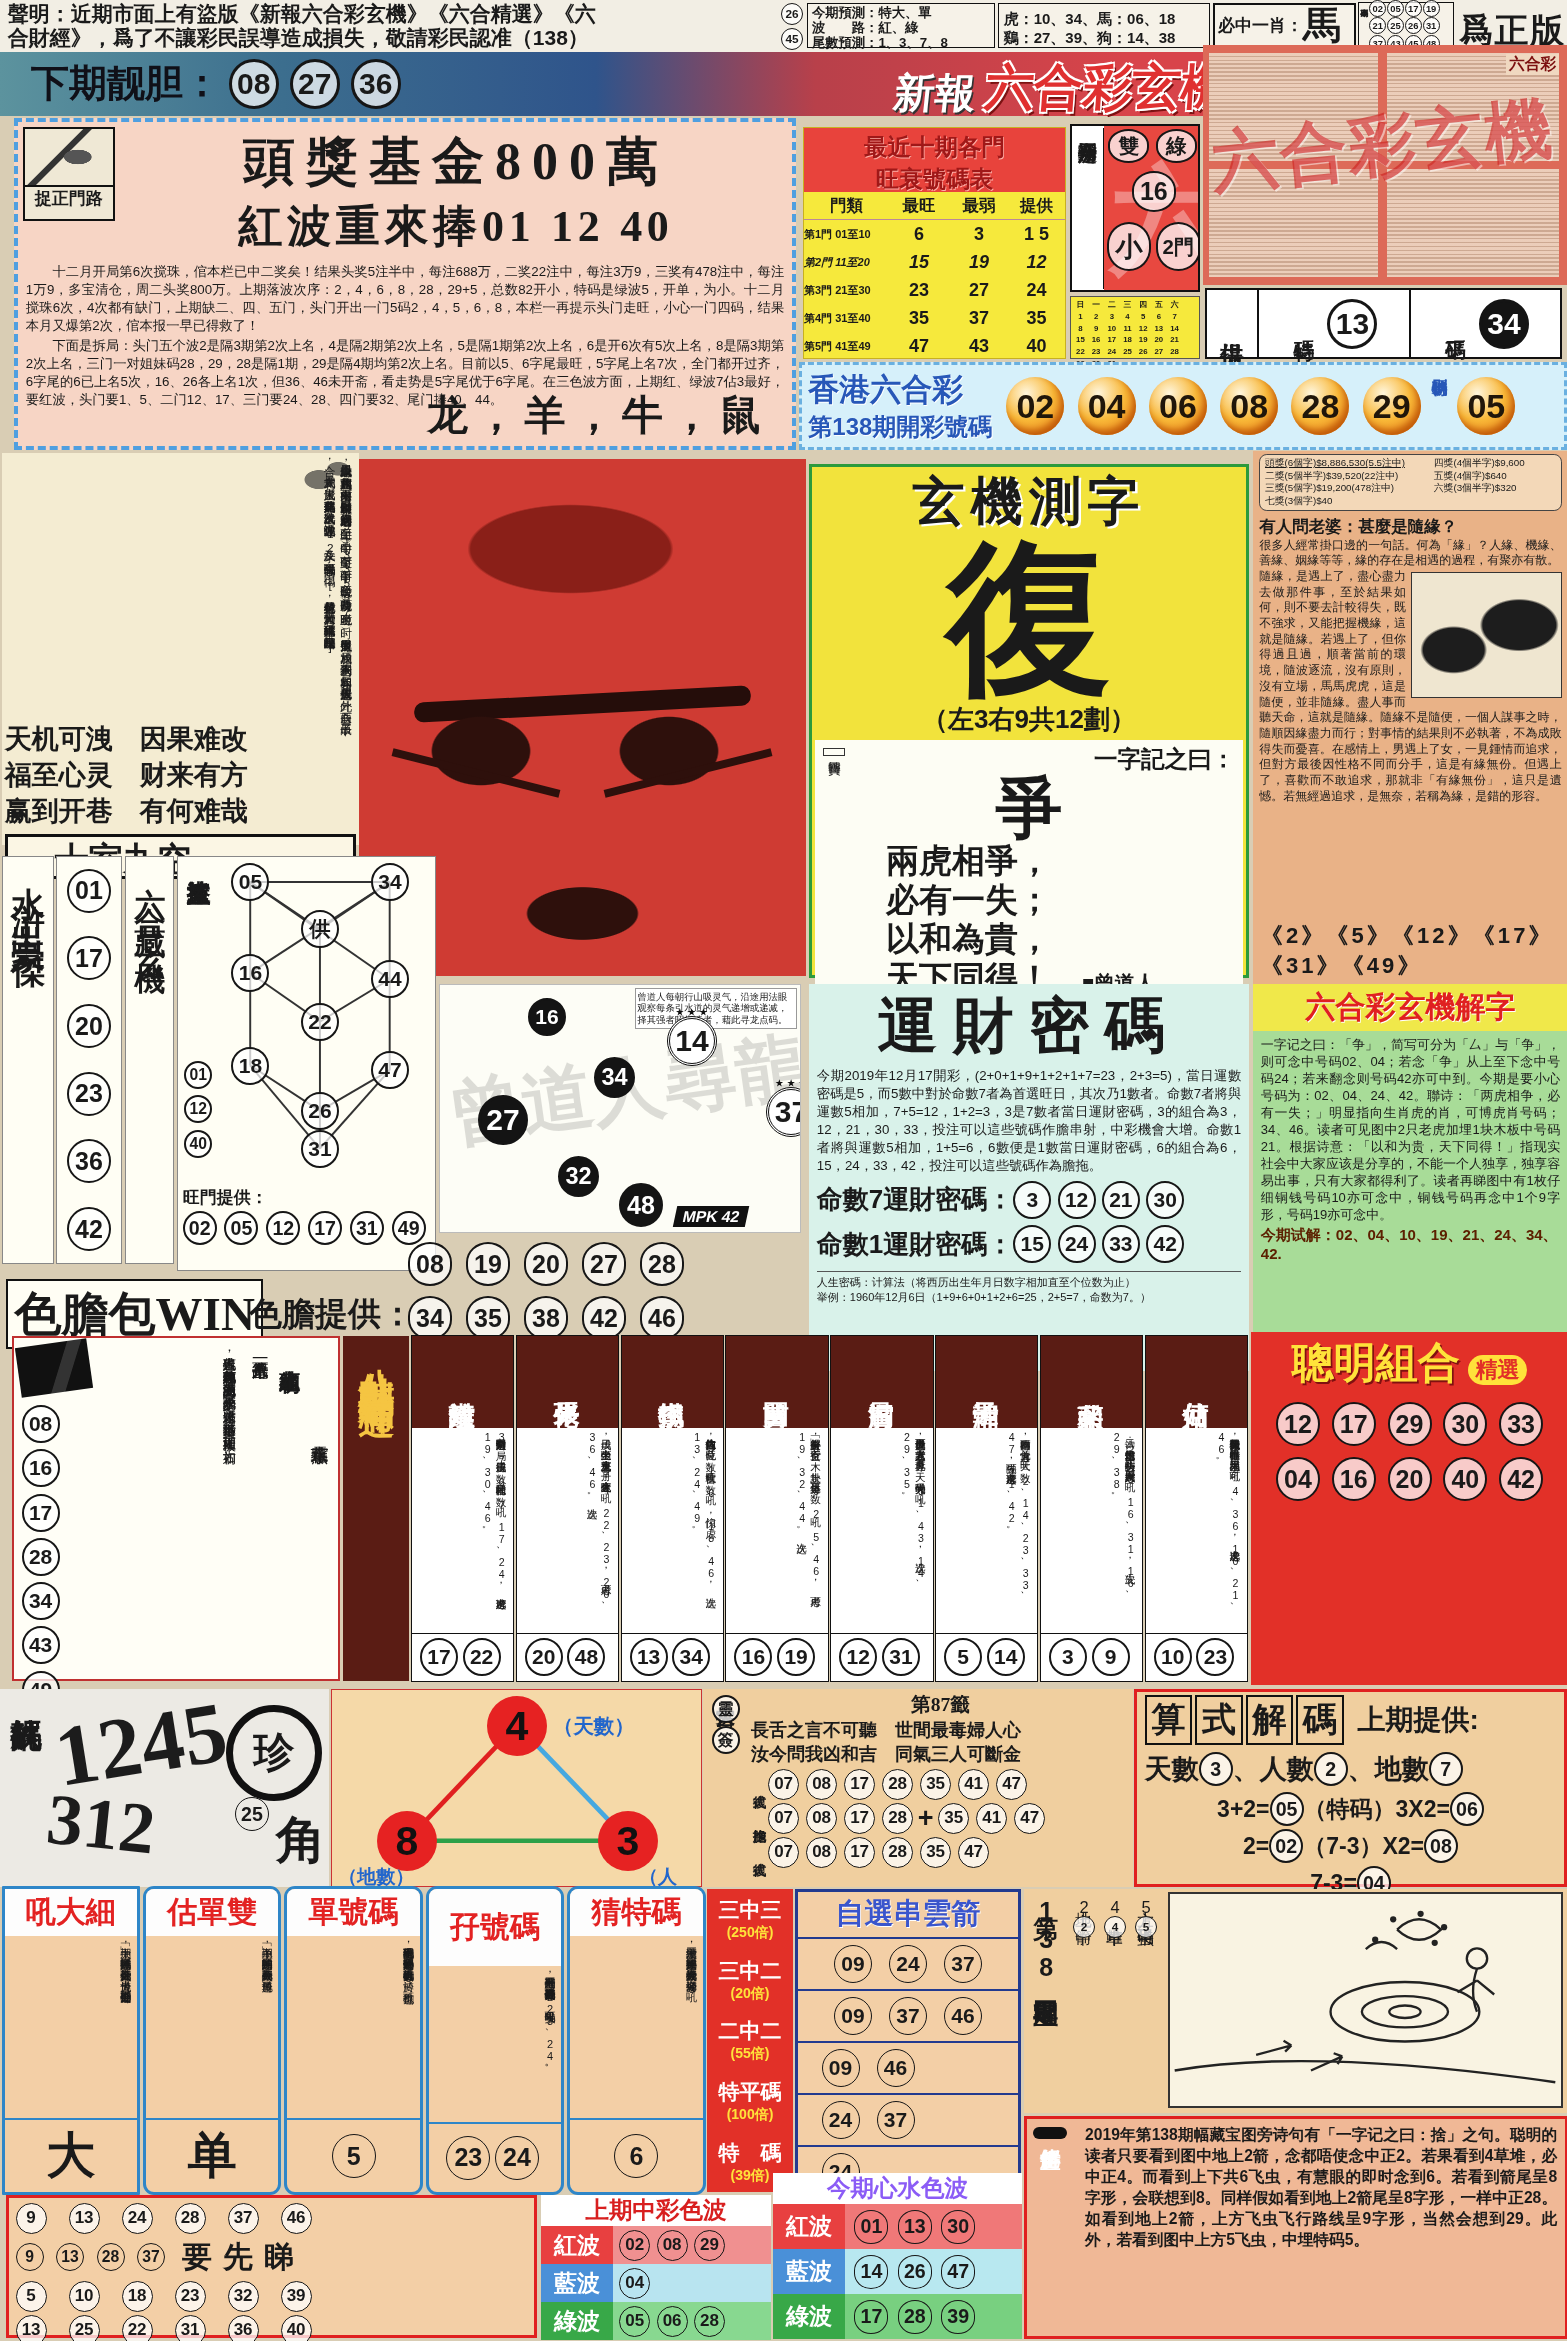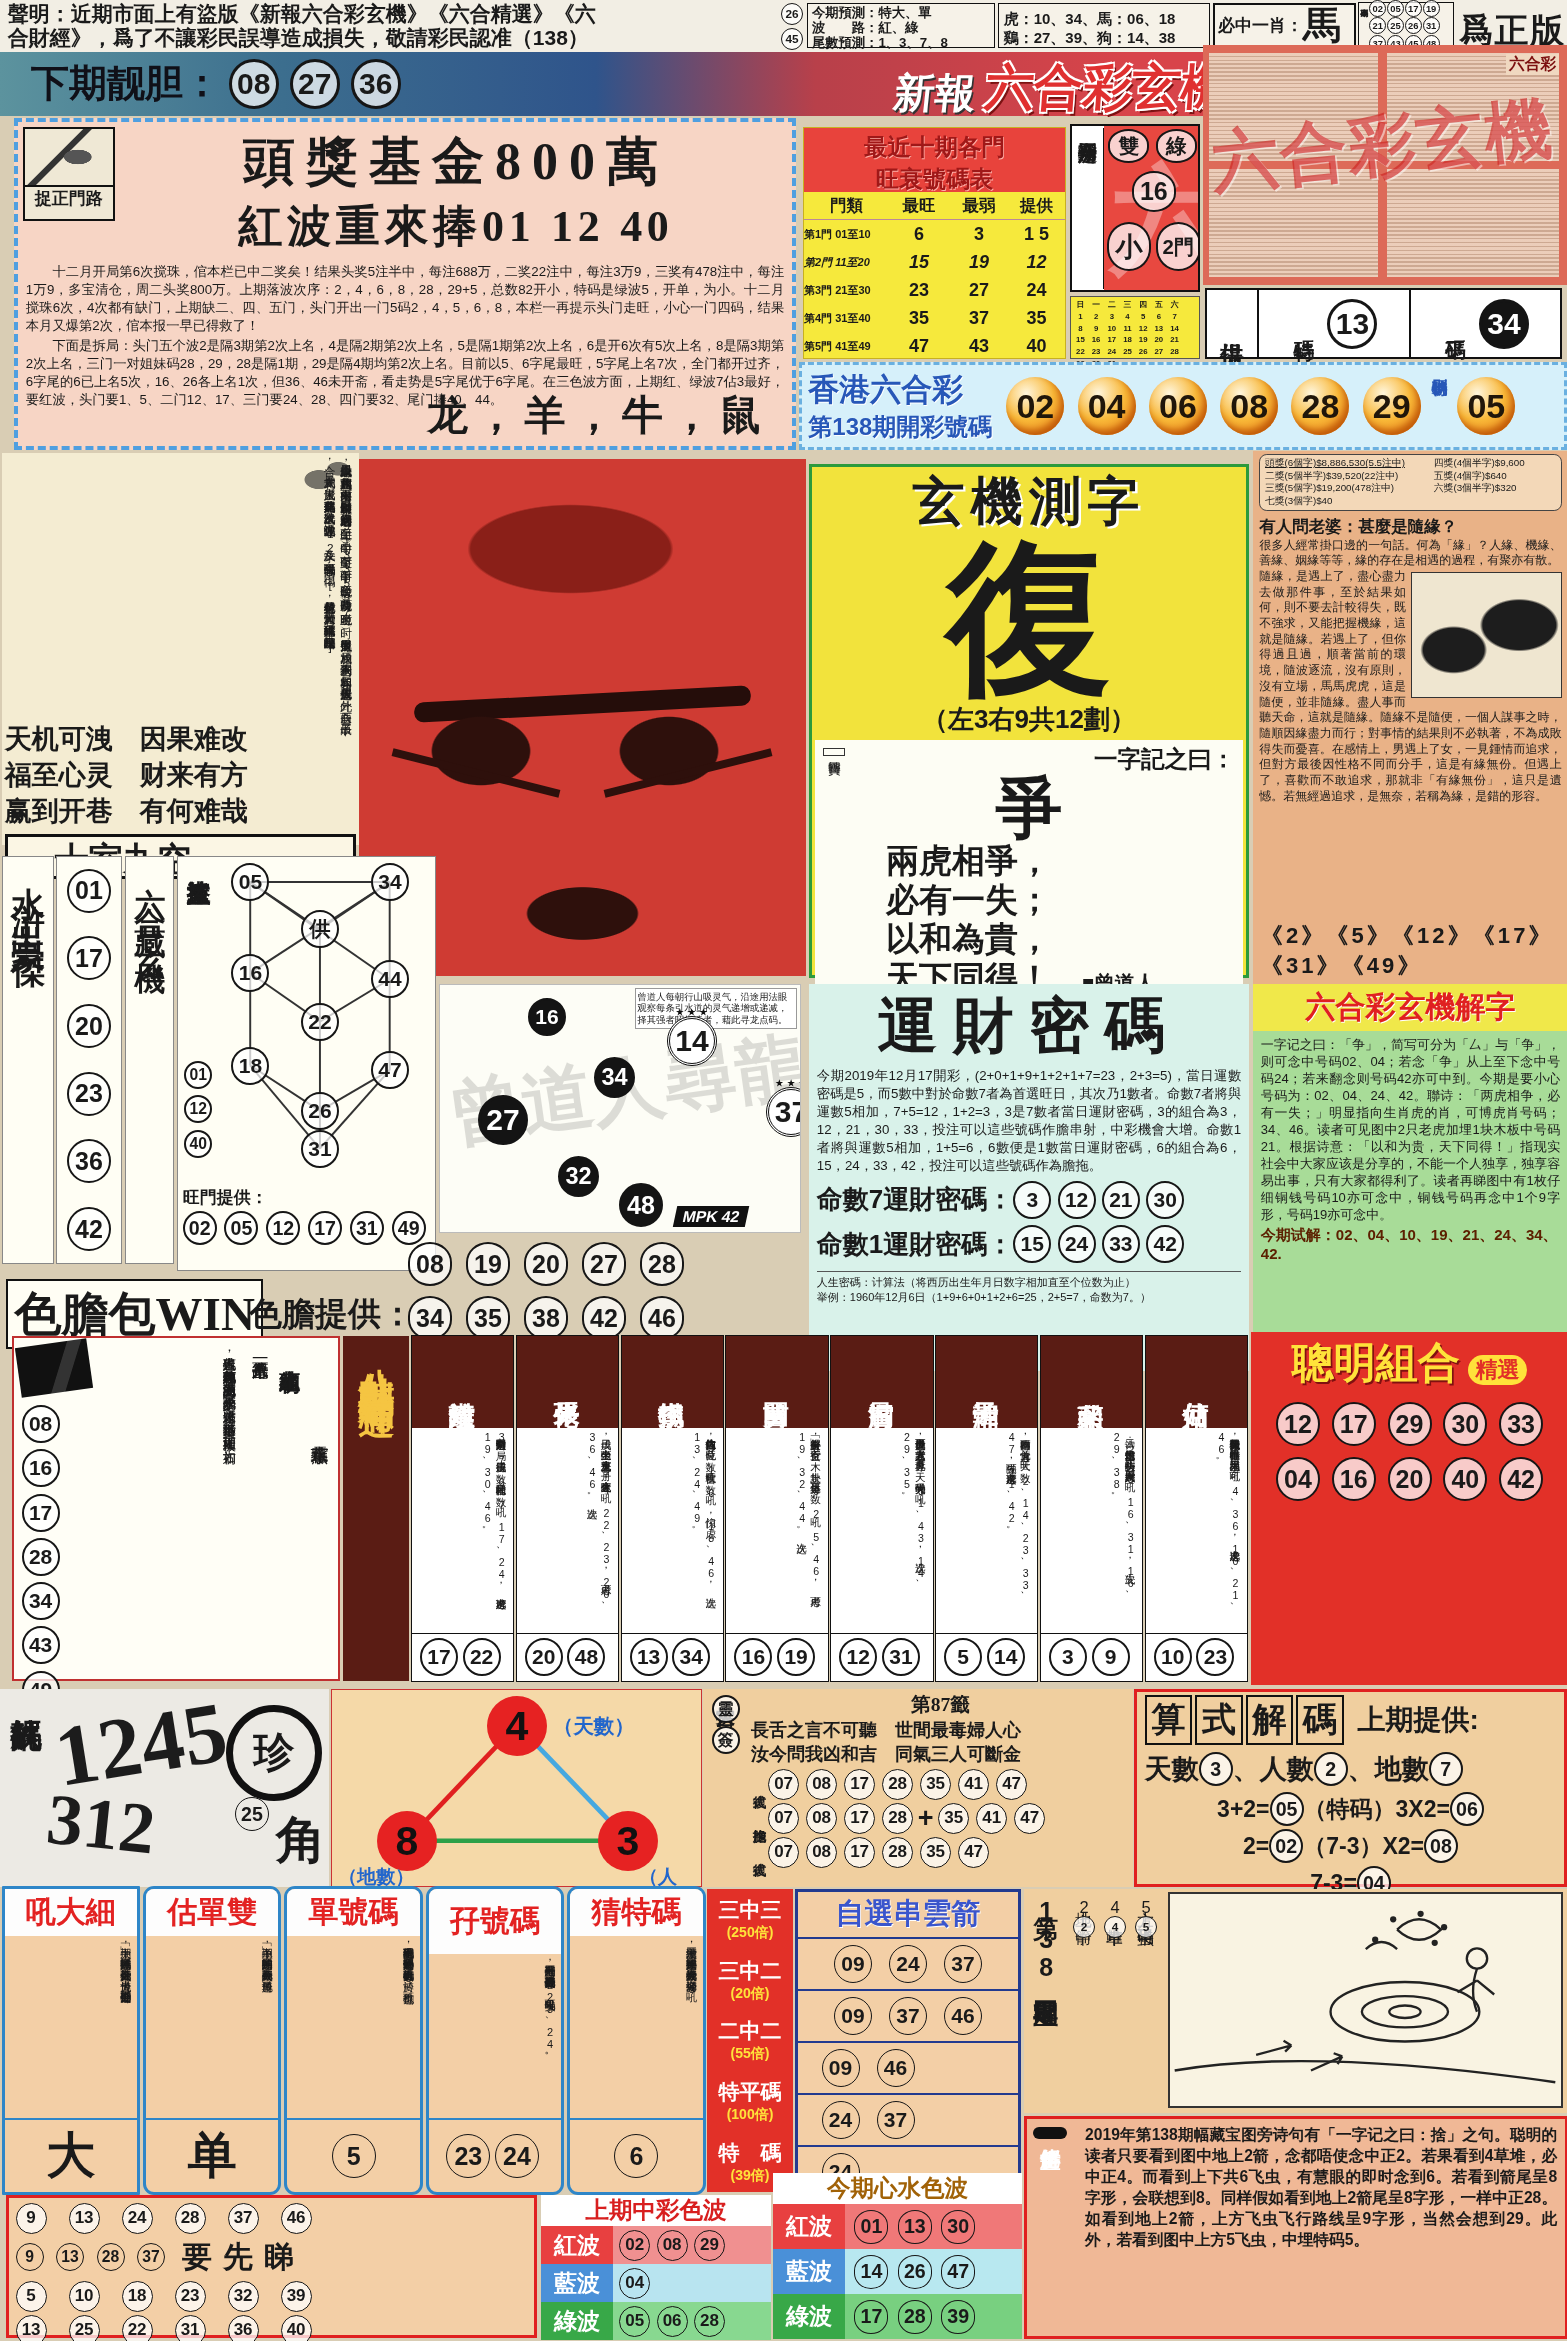--- a/index.html
+++ b/index.html
@@ -668,21 +668,21 @@
       </div>
     </div>
     <div style="width:138px;height:100%;border:3.1px solid #2e86c8;border-radius:11px;background:#f3cfa6;margin-right:3.1px;overflow:hidden;display:flex;flex-direction:column;">
       <div class="b" style="font-size:30px;color:#e32222;text-align:center;background:#fdfdfd;padding:3.1px 0;">單號碼</div>
       <div class="vt" style="font-size:11px;line-height:15px;height:161px;margin:3.1px auto 0;width:124px;">上期有翻稔号码出现，照睇近期开彩号码走势，大机会有翻稔号码出，一於博5翻稔可也。</div>
       <div style="margin-top:auto;border-top:2.4px solid #2e86c8;height:72px;display:flex;align-items:center;justify-content:center;">
         <span class="c s56 thin">5</span>
       </div>
     </div>
     <div style="width:138px;height:100%;border:3.1px solid #2e86c8;border-radius:11px;background:#f3cfa6;margin-right:3.1px;overflow:hidden;display:flex;flex-direction:column;">
-      <div class="b" style="font-size:30px;color:#e32222;text-align:center;background:#fdfdfd;padding:12px 0;">孖號碼</div>
+      <div class="b" style="font-size:30px;color:#e32222;text-align:center;background:#fdfdfd;padding:18px 0;">孖號碼</div>
       <div class="vt" style="font-size:11px;line-height:15px;height:161px;margin:3.1px auto 0;width:124px;">上期有孖号码开出，估计今期好大机会有孖号码出现，2字头号码可吼23、24。</div>
       <div class="row gap6" style="margin-top:auto;border-top:2.4px solid #2e86c8;height:72px;align-items:center;justify-content:center;">
         <span class="c s56 thin">23</span>
         <span class="c s56 thin">24</span>
       </div>
     </div>
     <div style="width:138px;height:100%;border:3.1px solid #2e86c8;border-radius:11px;background:#f3cfa6;overflow:hidden;display:flex;flex-direction:column;">
       <div class="b" style="font-size:30px;color:#e32222;text-align:center;background:#fdfdfd;padding:3.1px 0;">猜特碼</div>
       <div class="vt" style="font-size:11px;line-height:15px;height:161px;margin:3.1px auto 0;width:124px;">上期开出绿波，照近期摊路来睇，今期好大机会开绿波，今期一於博绿，吼6。</div>
       <div style="margin-top:auto;border-top:2.4px solid #2e86c8;height:72px;display:flex;align-items:center;justify-content:center;">
@@ -835,21 +835,21 @@
       <span class="b" style="width:72px;background:#38a848;color:#fff;font-size:23px;text-align:center;line-height:38px;">綠波</span>
       <span style="display:flex;gap:6.3px;margin-left:6.3px;">
           <span class="c s40 thin">05</span>
           <span class="c s40 thin">06</span>
           <span class="c s40 thin">28</span>
         </span>
     </div>
   </div>
 
   <div class="abs boxed" style="left:773px;top:2173px;width:249px;height:166px;background:#fff;">
-    <div class="b" style="font-size:23.5px;text-align:center;height:31px;line-height:31px;color:#a16207;">今期心水色波</div>
+    <div class="b" style="font-size:23.5px;text-align:center;height:31px;line-height:31px;color:#8b5cf6;">今期心水色波</div>
     <div class="row" style="height:45px;background:#f07878;">
       <span class="b" style="width:72px;background:#e84040;color:#fff;font-size:23px;text-align:center;line-height:45px;">紅波</span>
       <span style="display:flex;gap:9.4px;margin-left:9.4px;">
           <span class="c s44 thin oval">01</span>
           <span class="c s44 thin oval">13</span>
           <span class="c s44 thin oval">30</span>
         </span>
     </div>
     <div class="row" style="height:45px;background:#b8e8f0;">
       <span class="b" style="width:72px;background:#4a90d8;color:#fff;font-size:23px;text-align:center;line-height:45px;">藍波</span>

